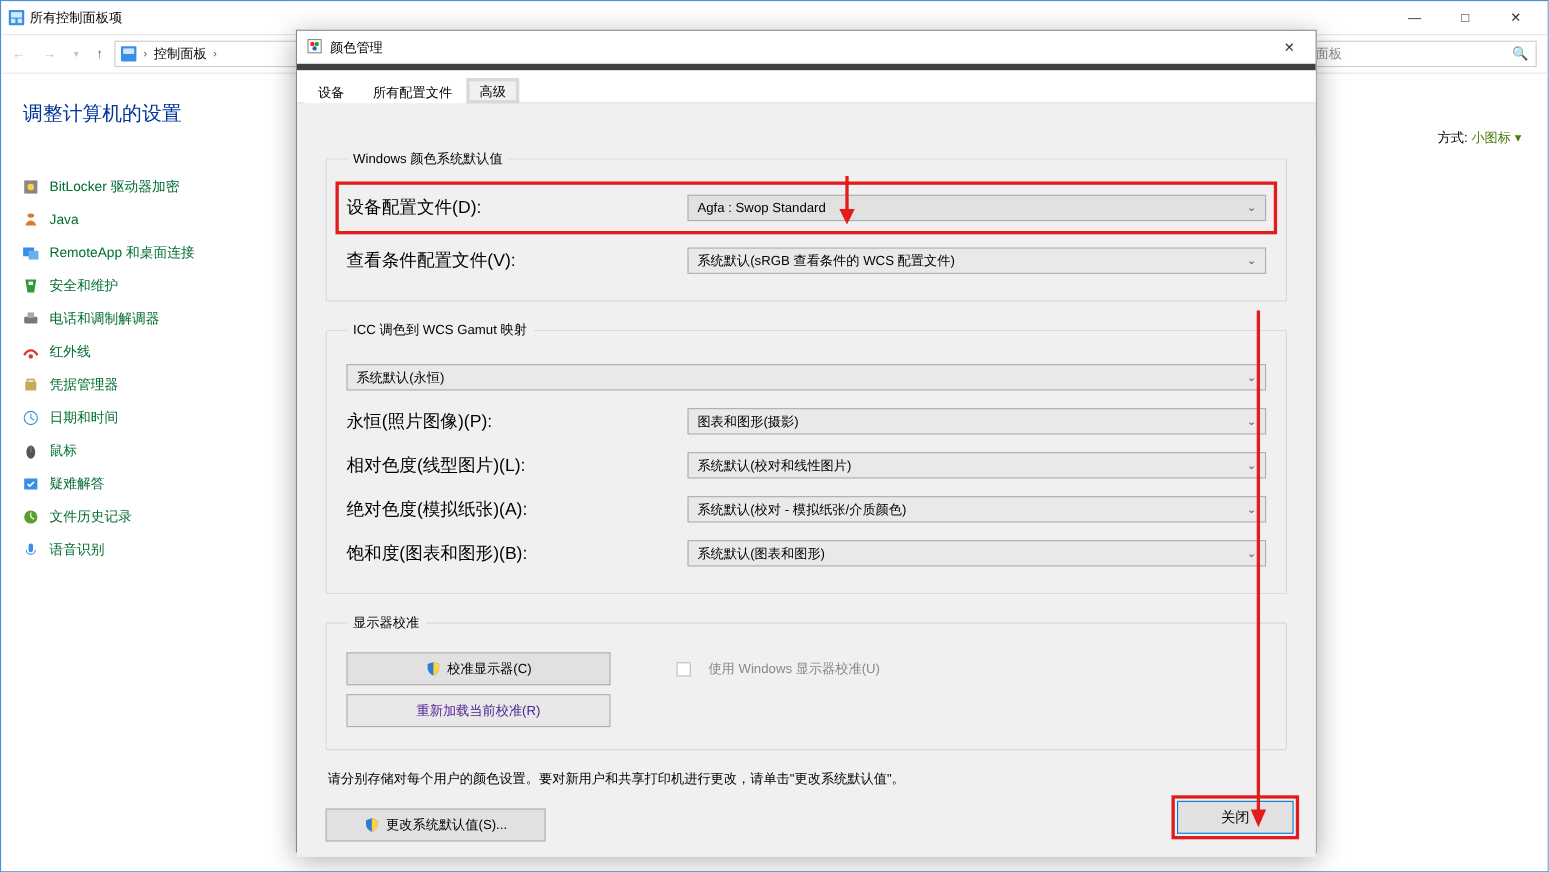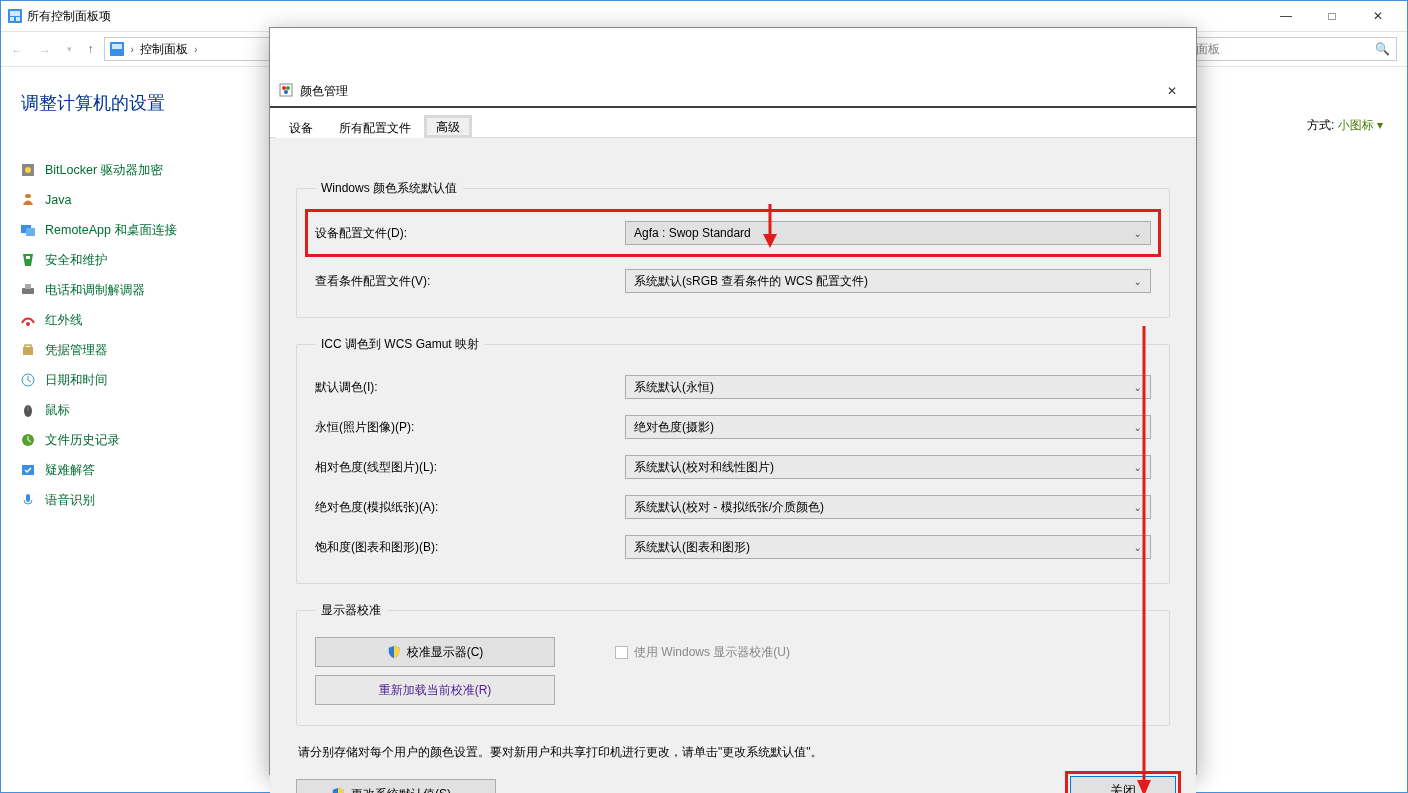--- a/index.html
+++ b/index.html
@@ -30,49 +30,49 @@
   .viewby { position:absolute; right:24px; top:116px; font-size:12px; }
   .viewby-link { color:#4d7c0f; }
   .cp-list { width:230px; }
   .cp-item { display:flex; align-items:center; gap:8px; height:30px; cursor:default; }
   .cp-item .lbl { color:#006d32; font-size:12.5px; }
   .cp-item .ic { width:18px; height:18px; display:inline-flex; align-items:center; justify-content:center; }
 
   
   .dialog { position:absolute; left:268px; top:26px; width:928px; height:748px;
             background:#fff; border:1px solid #888; box-shadow:0 6px 24px rgba(0,0,0,.35); }
-  .dlg-title { height:30px; display:flex; align-items:center; justify-content:space-between; padding:0 8px;margin-top:48px; }
+  .dlg-title { height:30px; display:flex; align-items:center; justify-content:space-between; padding:0 8px; }
   .dlg-title-left { display:flex; align-items:center; gap:6px; }
   .dlg-close { width:32px; height:24px; display:flex; align-items:center; justify-content:center; color:#333; cursor:default; }
-  .dlg-body { background:#f0f0f0; border-top:2px solid #404040; height:calc(100% - 30px); position:relative; }
+  .dlg-body { background:#f0f0f0; border-top:6px solid #404040; height:calc(100% - 30px); position:relative; }
 
   .tabs { display:flex; background:#fff; height:30px; border-bottom:1px solid #d9d9d9; padding-left:6px; padding-top:6px; gap:0; }
   .tab { padding:4px 12px 6px; border:1px solid transparent; border-bottom:none; background:#fff; font-size:12px; cursor:default; position:relative; top:1px;}
   .tab.active { border-color:#d9d9d9; background:#f0f0f0; z-index:2;}
   .tab-hl { border:3px solid #e21b1b; padding:1px 9px 3px; }
 
   .panel { background:#f0f0f0; padding:18px 26px 14px 26px;margin-top:24px; }
 
   fieldset.group { border:1px solid #d9d9d9; border-radius:2px; margin:0 0 18px 0; padding:14px 18px 16px; }
   fieldset.group > legend { padding:0 6px; font-size:12px; }
 
   .row { display:flex; align-items:center; height:40px; }
-  .row .lab { width:310px; font-size:12px; }
+  .row .lab { width:310px; font-size:16px; }
   .sel { flex:1; height:24px; border:1px solid #adadad; background:#e9e9e9;
          display:flex; align-items:center; justify-content:space-between; padding:0 8px; font-size:12px; }
   .sel .chev { color:#555; font-size:10px; }
 
   .row.highlight { outline:3px solid #e21b1b; outline-offset:-1px; padding:0 8px; margin:0 -8px 6px; height:44px; }
   .row.highlight .sel { background:#e1e1e1; }
 
   .calib-row { display:flex; gap:60px; align-items:center; padding:4px 0; }
   .btn { height:30px; min-width:240px; border:1px solid #adadad; background:#e1e1e1;
          display:inline-flex; align-items:center; justify-content:center; gap:6px; font-size:12px; padding:0 14px; }
   .btn.disabled { color:#4c1d95; background:#e8e8e8; }
-  .chk { display:inline-flex; align-items:center; gap:6px; color:#888;text-align:right; }
+  .chk { display:inline-flex; align-items:center; gap:16px; color:#888;text-align:right; }
   .chk .box { width:13px; height:13px; border:1px solid #bbb; background:#fff; }
 
   .note { font-size:12px; margin:6px 0 18px 2px; }
 
   .dlg-footer { position:absolute; right:20px; bottom:16px;border-radius:10px; }
   .close-btn { width:106px; height:30px; border:1px solid #0078d7; background:#e1e1e1;
                display:flex; align-items:center; justify-content:center; outline:3px solid #e21b1b; outline-offset:2px; font-size:13px;}
 
   .shield { width:14px; height:14px; }
   .arrow-ann { position:absolute; color:#e21b1b; pointer-events:none; }
@@ -208,34 +208,34 @@
               <svg width="16" height="16">
                 <ellipse cx="8" cy="9" rx="4" ry="6" fill="#555"></ellipse>
                 <line x1="8" y1="3" x2="8" y2="9" stroke="#888"></line>
               </svg>
             </span>
             <span class="lbl">鼠标</span>
           </div>
           <div class="cp-item">
             <span class="ic">
               <svg width="16" height="16">
+                <rect x="2" y="3" width="12" height="10" fill="#3b8ee6"></rect>
+                <path d="M5 8l2 2 4-4" stroke="#fff" fill="none" stroke-width="1.5"></path>
+              </svg>
+            </span>
+            <span class="lbl">疑难解答</span>
+          </div>
+          <div class="cp-item">
+            <span class="ic">
+              <svg width="16" height="16">
                 <circle cx="8" cy="8" r="6" fill="#5aa02c"></circle>
                 <path d="M8 4v4l3 2" stroke="#fff" fill="none"></path>
               </svg>
             </span>
             <span class="lbl">文件历史记录</span>
-          </div>
-          <div class="cp-item">
-            <span class="ic">
-              <svg width="16" height="16">
-                <rect x="2" y="3" width="12" height="10" fill="#3b8ee6"></rect>
-                <path d="M5 8l2 2 4-4" stroke="#fff" fill="none" stroke-width="1.5"></path>
-              </svg>
-            </span>
-            <span class="lbl">疑难解答</span>
           </div>
           <div class="cp-item">
             <span class="ic">
               <svg width="16" height="16">
                 <rect x="6" y="2" width="4" height="8" rx="2" fill="#3b8ee6"></rect>
                 <path d="M4 8a4 4 0 008 0" stroke="#3b8ee6" fill="none"></path>
               </svg>
             </span>
             <span class="lbl">语音识别</span>
           </div>
@@ -289,30 +289,29 @@
               <span>系统默认(sRGB 查看条件的 WCS 配置文件)</span>
                 <span class="chev">⌄</span>
             </div>
           </div>
         </fieldset>
 
         <fieldset class="group">
           <legend>ICC 调色到 WCS Gamut 映射</legend>
           <div id="gamut-rows">
               <div class="row">
-                <div class="lab">默认调色(I):</div>
                 <div class="sel">
                   <span>系统默认(永恒)</span>
                   <span class="chev">⌄</span>
                 </div>
               </div>
               <div class="row">
                 <div class="lab">永恒(照片图像)(P):</div>
                 <div class="sel">
-                  <span>绝对色度(摄影)</span>
+                  <span>图表和图形(摄影)</span>
                   <span class="chev">⌄</span>
                 </div>
               </div>
               <div class="row">
                 <div class="lab">相对色度(线型图片)(L):</div>
                 <div class="sel">
                   <span>系统默认(校对和线性图片)</span>
                   <span class="chev">⌄</span>
                 </div>
               </div>

